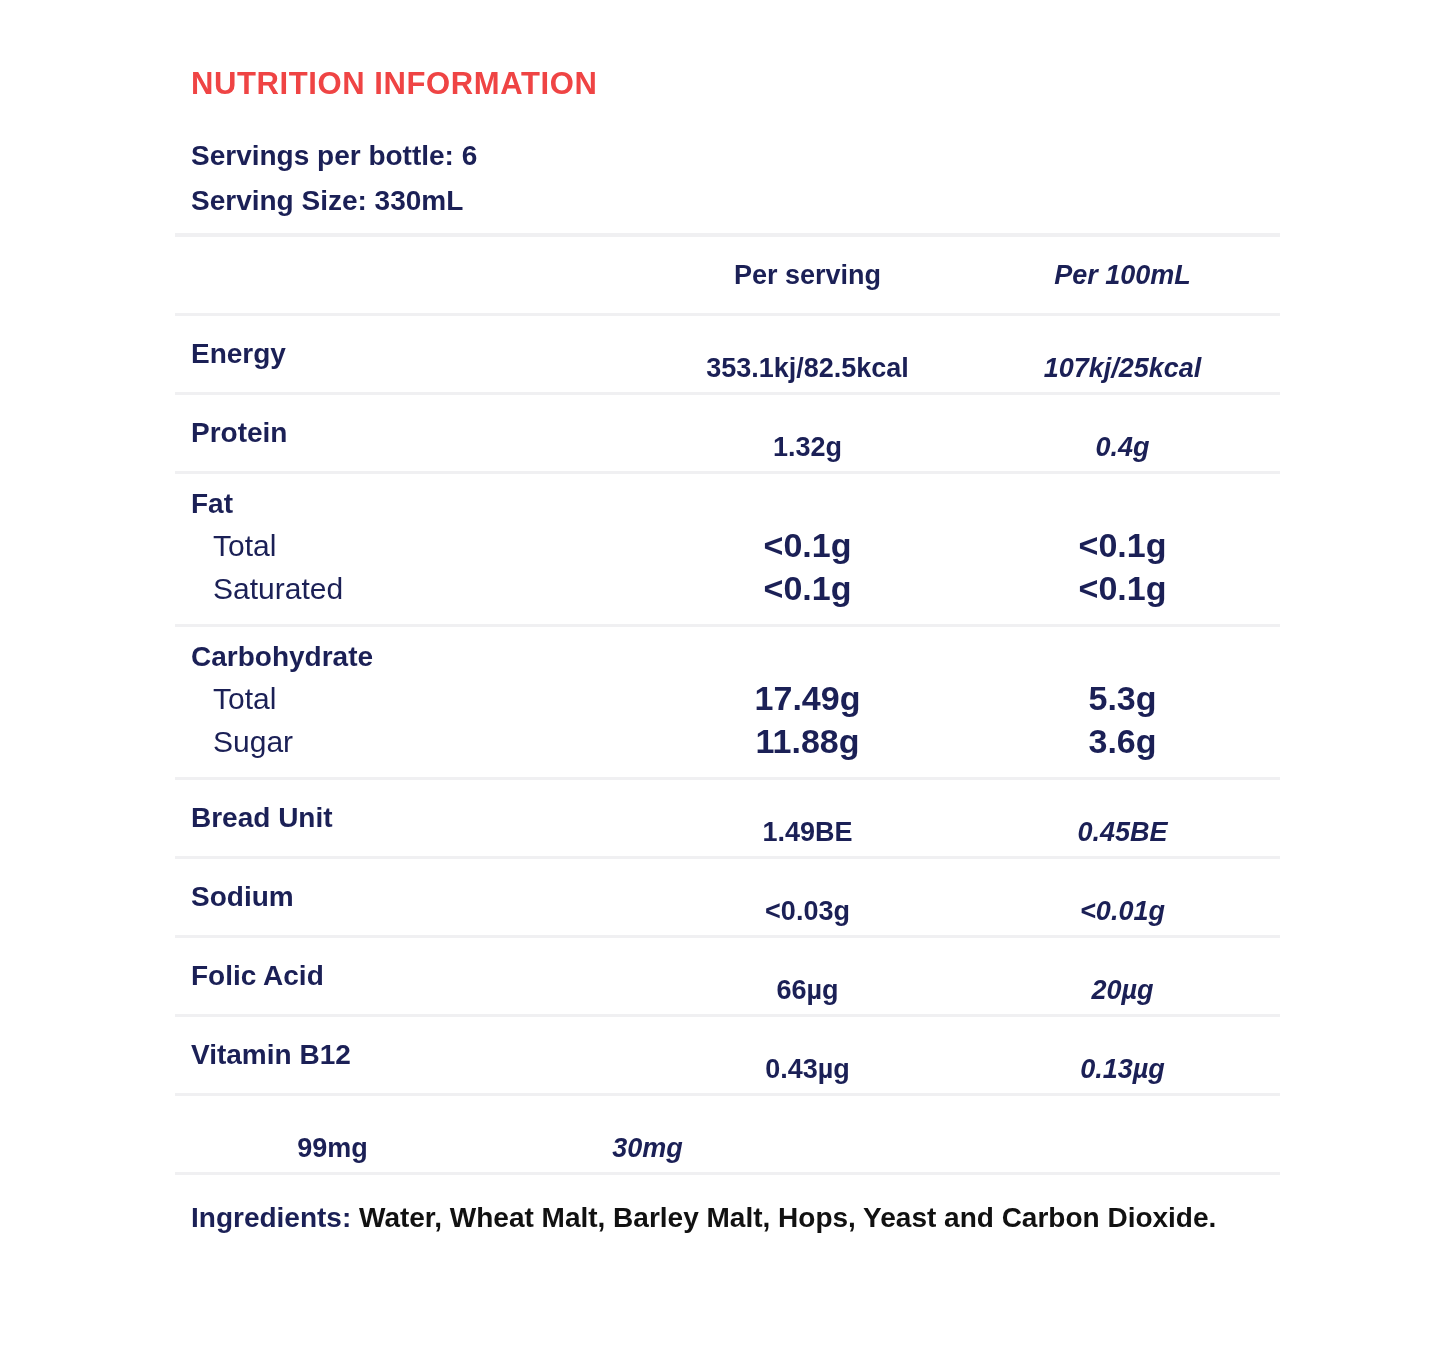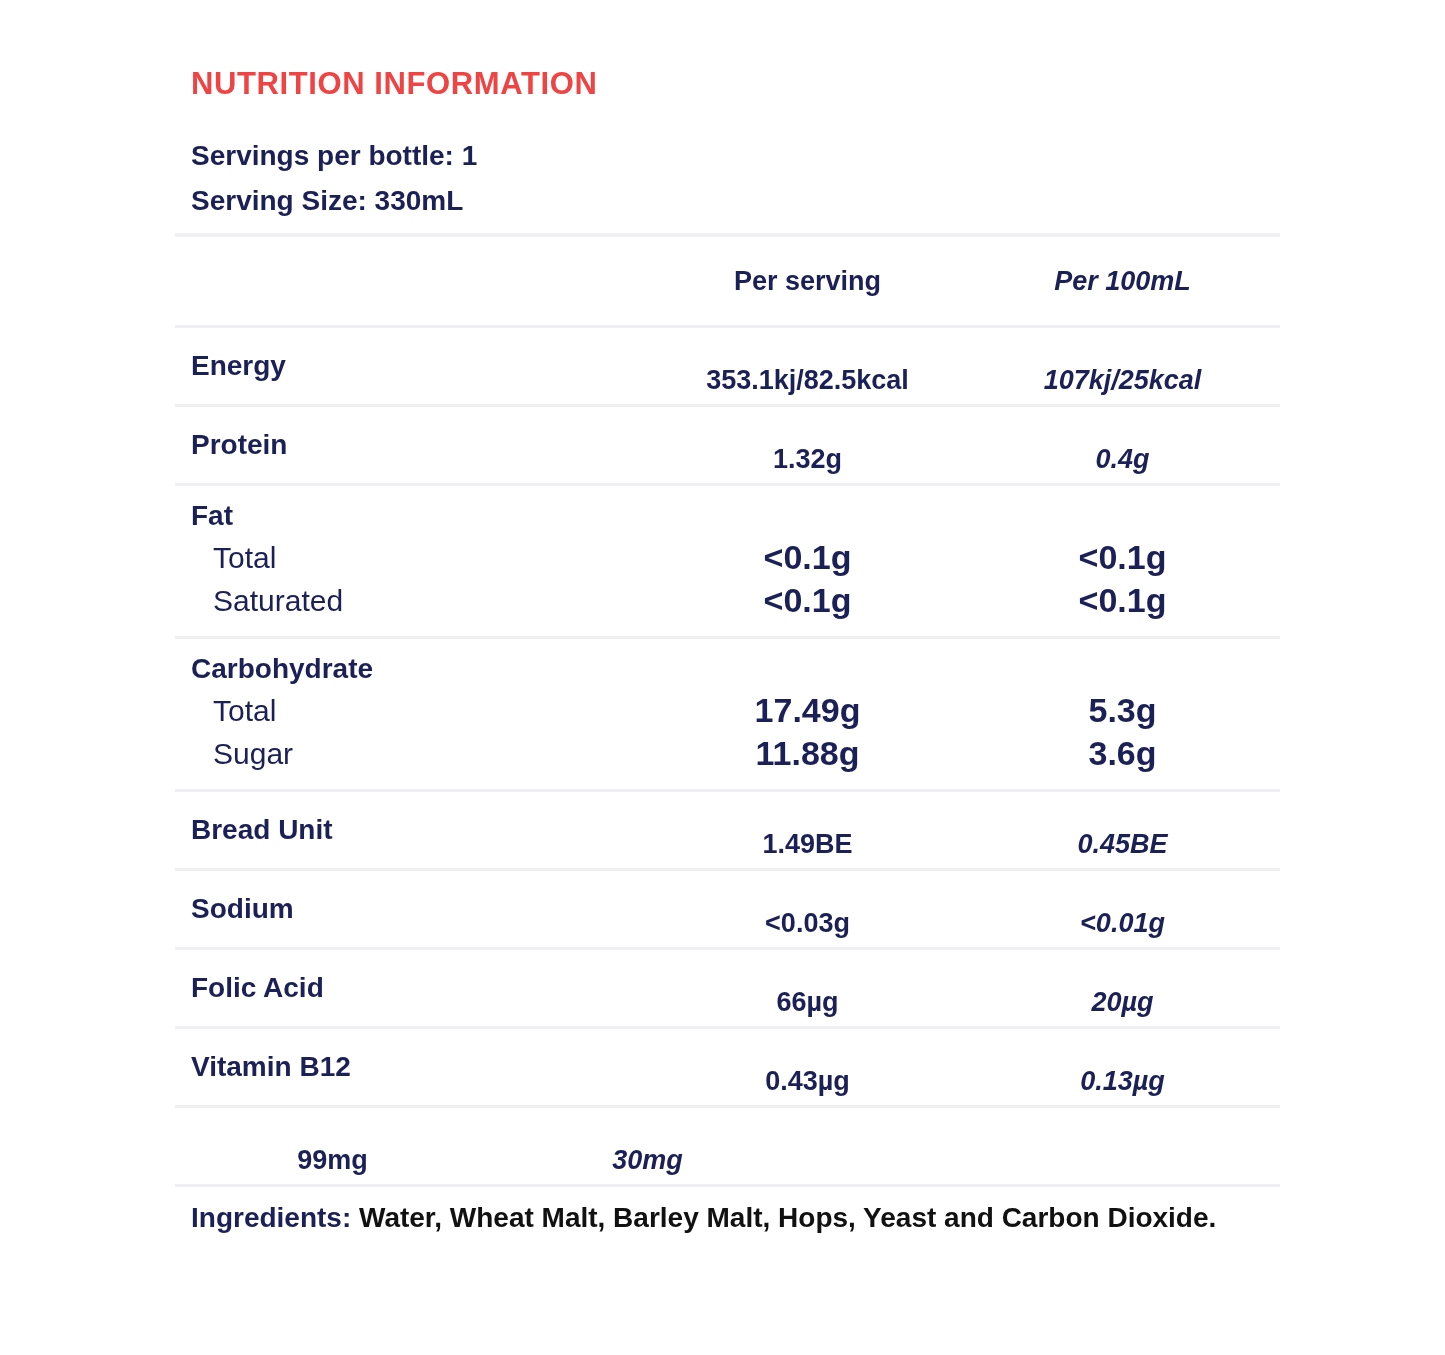--- a/index.html
+++ b/index.html
@@ -70,21 +70,21 @@
     text-align: center;
     box-sizing: border-box;
   }
   .c-val2 {
     width: 315px;
     text-align: center;
     box-sizing: border-box;
     font-style: italic;
   }
   .hdr {
-    height: 88px;
+    height: 76px;
     align-items: center;
   }
   .hdr .c-val, .hdr .c-val2 {
     font-size: 27px;
     font-weight: bold;
     color: #1b2056;
   }
   .simple {
     height: 76px;
     align-items: center;
@@ -145,21 +145,21 @@
   }
 </style>
 </head>
 <body>
 
 <div class="panel">
 
   <div class="title">NUTRITION INFORMATION</div>
 
   <div class="servings">
-    <div>Servings per bottle: 1</div>
+    <div>Servings per bottle: 6</div>
     <div>Serving Size: 330mL</div>
   </div>
 
   <div class="table">
 
     <div class="rule"></div>
 
     <div class="row hdr">
       <div class="c-label"></div>
       <div class="c-val">Per serving</div>

